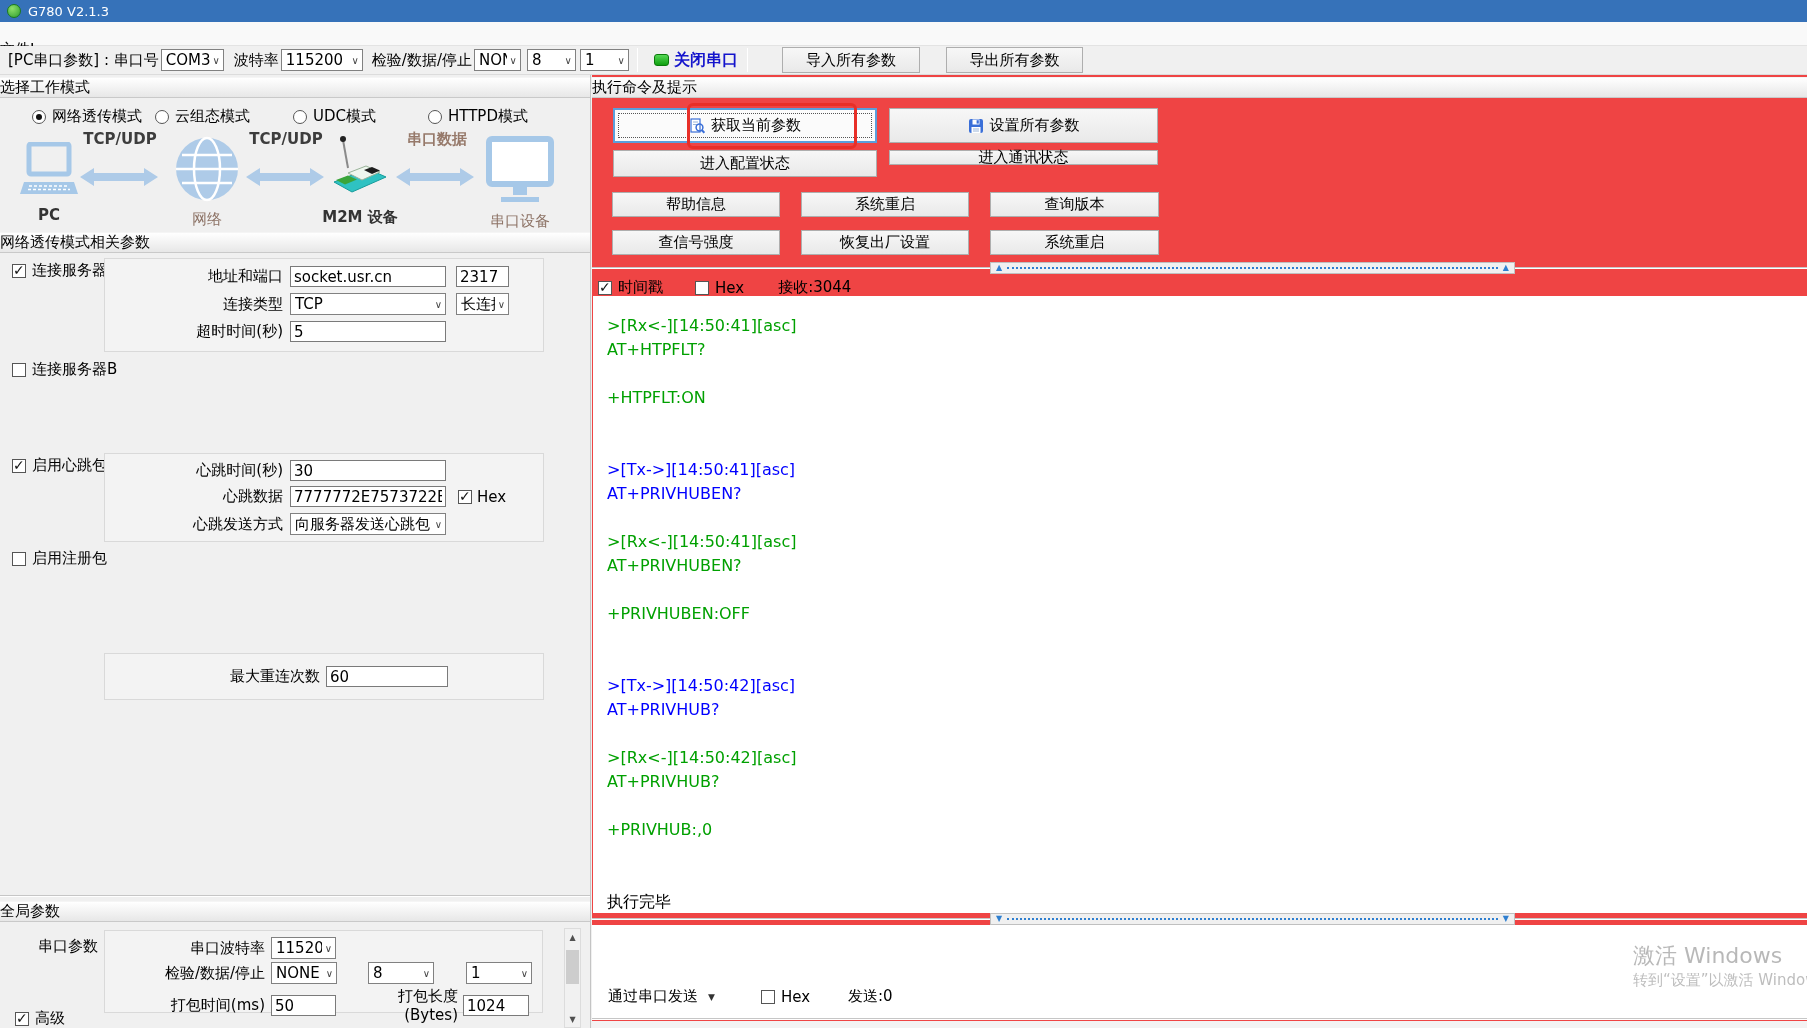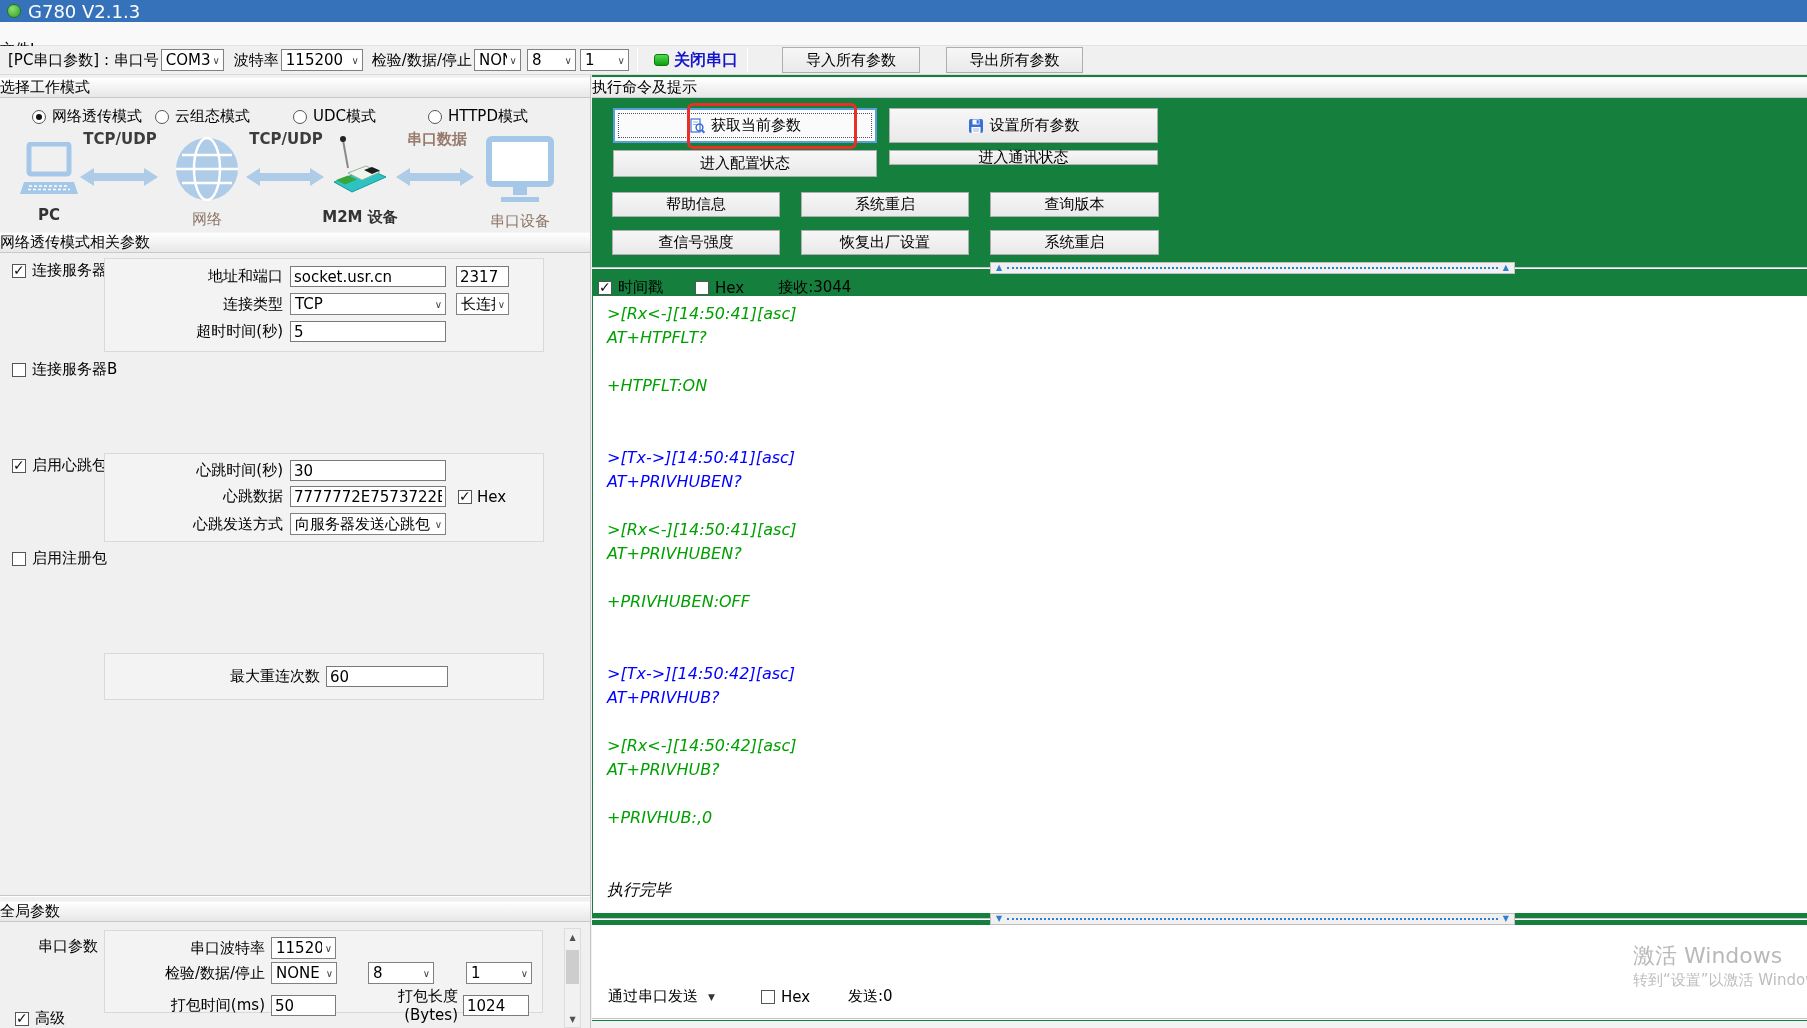--- a/index.html
+++ b/index.html
@@ -1,21 +1,21 @@
 <!DOCTYPE html>
 <html><head>
 <meta charset="utf-8">
 <style>
   * { box-sizing:border-box; margin:0; padding:0; }
   body { font-family:"DejaVu Sans","Liberation Sans",sans-serif; font-size:15px; color:#000; }
   .window { position:relative; width:1807px; height:1028px; background:#f0f0f0; overflow:hidden; }
 
   
   .titlebar { position:absolute; top:0; left:0; right:0; height:22px; background:#3672b9; color:#fff;
-              display:flex; align-items:center; gap:7px; padding-left:7px; font-size:18px; }
+              display:flex; align-items:center; gap:7px; padding-left:7px; font-size:13px; }
   .app-icon { width:14px; height:14px; border-radius:50%; background:radial-gradient(circle at 35% 30%, #8fe06a, #2f9e2f); border:1px solid #1c7a1c; }
   .menubar { position:absolute; top:22px; left:0; right:0; height:24px; background:#f9f9f9; border-bottom:1px solid #e3e3e3;
              display:flex; align-items:center; }
   .menu-item { padding:0 0; height:100%; display:flex; align-items:center;margin-top:32px; }
   .toolbar { position:absolute; top:46px; left:0; right:0; height:29px; background:#f0f0f0; border-bottom:1px solid #dcdcdc;
              display:flex; align-items:center; }
   .tsep { width:1px; height:24px; background:#c9c9c9; border-right:1px solid #fff; }
   .green-dot { width:15px; height:12px; border-radius:3px; background:linear-gradient(#55d855,#0f9f0f); border:1px solid #0a7a0a; }
   .close-port { color:#1414cc; font-weight:bold; font-size:16px; }
 
@@ -35,41 +35,41 @@
   .btn-accent { border:2px solid #5a9fdc; background:#fbfbfb; outline:1px dotted #555; outline-offset:-6px; }
 
   .sec-header { position:absolute; left:0; right:0; height:21px; background:linear-gradient(#ffffff,#e7e7e7);
                 border-top:1px solid #f5f5f5; border-bottom:1px solid #c9c9c9; display:flex; align-items:center; padding-left:0; }
   .groupbox { position:absolute; background:#f3f3f3; border:1px solid #d9d9d9; }
   .frow { position:absolute; left:0; right:0; display:flex; align-items:center; }
   .flabel { width:178px; text-align:right; margin-right:7px; flex-shrink:0; }
   .groove { position:absolute; left:0; right:0; height:2px; border-top:1px solid #c6c6c6; border-bottom:1px solid #fff; }
 
   .left-panel { position:absolute; top:75px; left:0; width:591px; bottom:0; background:#f0f0f0; border-right:1px solid #c4c4c4; }
-  .right-panel { position:absolute; top:75px; left:592px; right:0; bottom:0; background:#15803d; }
+  .right-panel { position:absolute; top:75px; left:592px; right:0; bottom:0; background:#ef4444; }
 
   .cbrow { position:absolute; display:flex; align-items:center; gap:6px; }
 
   
   .diagram { position:absolute; left:0; top:55px; width:591px; height:102px; }
   .dg { position:absolute; }
   .dg-link { font-weight:bold; color:#3d3d3d; text-align:center; }
   .dg-serial { color:#96796a; font-weight:bold; }
   .dg-node { text-align:center; }
   .dg-warm { color:#8d7366; }
   .dg-dark { color:#333; font-weight:bold; }
 
   
   .split-bar { position:absolute; height:12px; background:#f0f0f0; border:1px solid #c0c0c0;
                display:flex; align-items:center; padding:0 5px; gap:5px; }
   .split-dots { flex:1; border-top:2px dotted #2f7fd0; height:0; }
   .split-tri { color:#2f7fd0; font-size:8px; line-height:1; }
 
   
-  .log-area { position:absolute; left:1px; top:221px; right:0; height:617px; background:#fff; overflow:hidden; padding:6px 0 0 14px;font-style:italic; }
+  .log-area { position:absolute; left:1px; top:221px; right:0; height:617px; background:#fff; overflow:hidden; padding:18px 0 0 14px; }
   .log-line { height:24px; line-height:24px; font-size:16px; white-space:pre; }
 
   .vscroll { position:absolute; width:17px; background:#f1f1f1; border:1px solid #dcdcdc; }
   .vs-btn { height:16px; display:flex; align-items:center; justify-content:center; font-size:8px; color:#505050; background:#f1f1f1; }
   .vs-thumb { position:absolute; left:1px; right:1px; top:21px; height:34px; background:#cdcdcd; }
 
   .watermark1 { font-size:22px; color:rgba(125,125,125,.55); white-space:nowrap; }
   .watermark2 { font-size:15px; color:rgba(135,135,135,.55); white-space:nowrap; }
 </style>
 </head>

